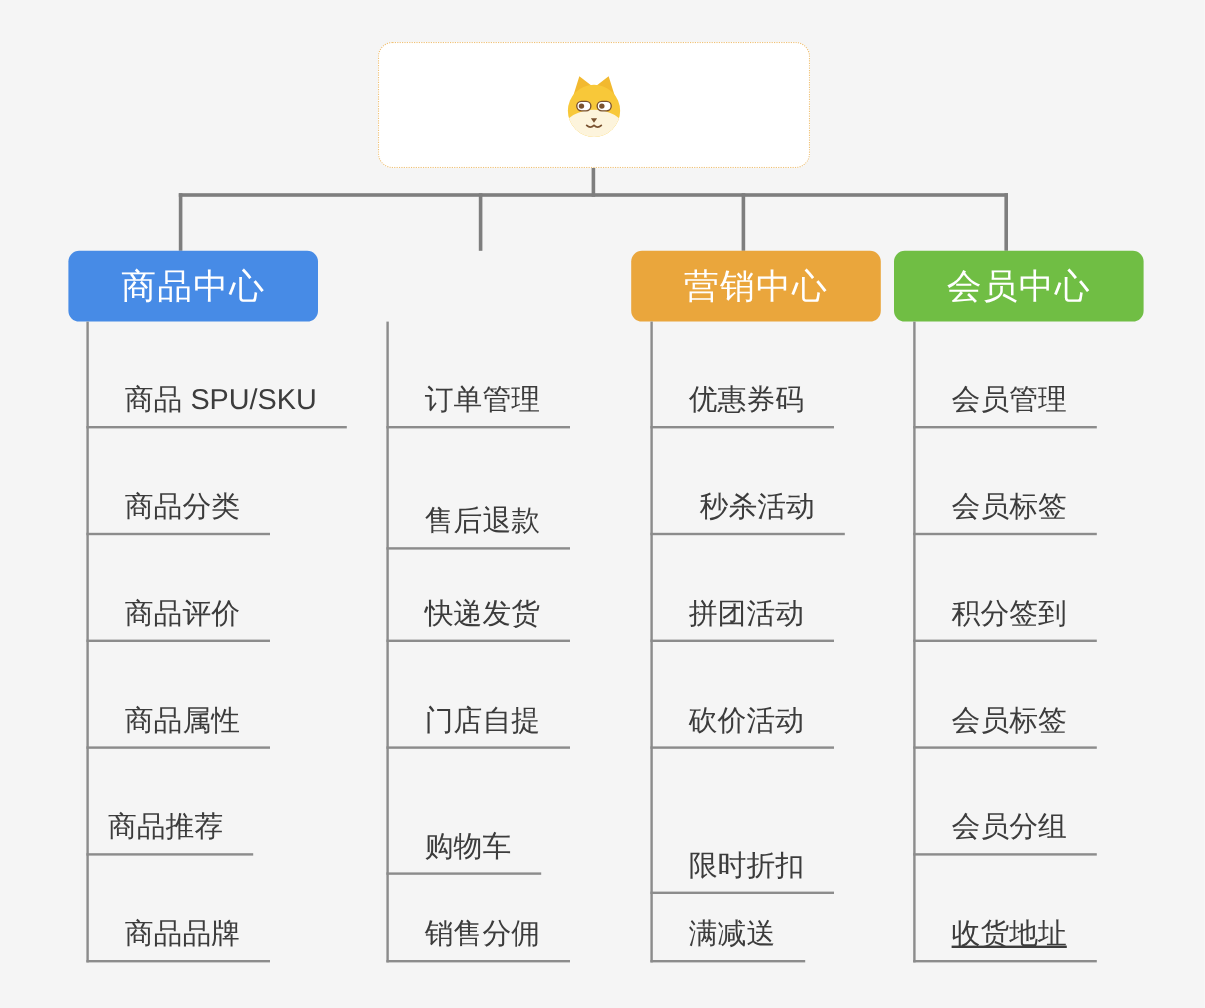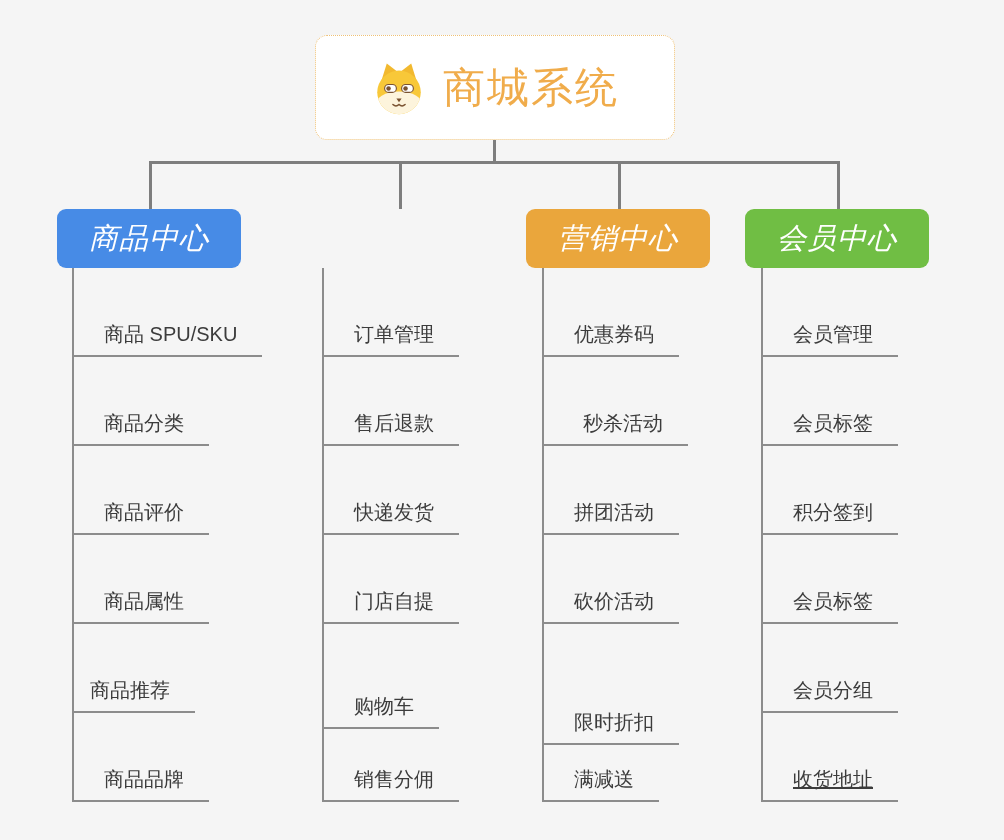--- a/index.html
+++ b/index.html
@@ -12,26 +12,26 @@
 
   
   .root{position:absolute;left:315px;top:35px;width:360px;height:105px;
         background:#FFFFFF;border:1px dotted #EFC176;border-radius:12px;
         display:flex;align-items:center;justify-content:center;gap:16px;
         box-sizing:border-box;}
   .root-title{font-size:42px;letter-spacing:2px;color:#F0AC4B;}
   .icon{display:flex;align-items:center;}
 
   
-  .branch{position:absolute;top:209px;width:184px;height:59px;border-radius:9px;
+  .branch{position:absolute;top:209px;width:208px;height:59px;border-radius:9px;
           color:#FFFFFF;font-size:29px;letter-spacing:1px;
-          display:flex;align-items:center;justify-content:center;font-style:italic;}
+          display:flex;align-items:center;justify-content:center;}
 
   
-  .leaf{position:absolute;font-size:20px;line-height:30px;color:#3C3C3C;
+  .leaf{position:absolute;font-size:24px;line-height:30px;color:#3C3C3C;
         padding:0 25px 6px 32px;border-bottom:2px solid #8C8C8C;white-space:nowrap;}
 </style>
 </head>
 <body>
 
 <div class="canvas">
 
   <div class="conn" style="left:493px;top:140px;width:3px;height:24px;"></div>
   <div class="conn" style="left:149px;top:161px;width:691px;height:3px;"></div>
   <div class="conn" style="left:149px;top:161px;width:3px;height:48px;"></div>
@@ -50,41 +50,40 @@
           </clipPath>
         <ellipse cx="32" cy="52" rx="28" ry="17" fill="#FDF4DC" clip-path="url(#hc)"></ellipse>
         <rect x="15.5" y="27" width="13.5" height="9" rx="4.5" fill="#FFFFFF" stroke="#7A5230" stroke-width="1.3"></rect>
         <rect x="35" y="27" width="13.5" height="9" rx="4.5" fill="#FFFFFF" stroke="#7A5230" stroke-width="1.3"></rect>
         <circle cx="20" cy="31.5" r="2.6" fill="#7A5230"></circle>
         <circle cx="39.5" cy="31.5" r="2.6" fill="#7A5230"></circle>
         <path d="M29 43 h6 l-3 4.5 z" fill="#7A5230"></path>
         <path d="M25 50 q3.5 3.2 7 0 q3.5 3.2 7 0" fill="none" stroke="#7A5230" stroke-width="1.7" stroke-linecap="round"></path>
       </svg>
     </span>
-    <span class="root-title" style="color: rgb(240, 172, 75);">商城系统</span>
   </div>
 
   <div class="branch" style="left: 57px; background: rgb(71, 139, 230);">商品中心</div>
   <div class="branch" style="left: 526px; background: rgb(234, 166, 60);">营销中心</div>
   <div class="branch" style="left: 745px; background: rgb(112, 190, 68);">会员中心</div>
 
   <div class="trunk" style="left:72px;top:268px;height:534px;"></div>
   <div class="trunk" style="left:322px;top:268px;height:534px;"></div>
   <div class="trunk" style="left:542px;top:268px;height:534px;"></div>
   <div class="trunk" style="left:761px;top:268px;height:534px;"></div>
 
   <div class="leaf" style="left:72px;top:319px;">商品 SPU/SKU</div>
   <div class="leaf" style="left:72px;top:408px;">商品分类</div>
   <div class="leaf" style="left:72px;top:497px;">商品评价</div>
   <div class="leaf" style="left:72px;top:586px;">商品属性</div>
   <div class="leaf" style="left:72px;top:675px;padding-left:18px;">商品推荐</div>
   <div class="leaf" style="left:72px;top:764px;">商品品牌</div>
 
   <div class="leaf" style="left:322px;top:319px;">订单管理</div>
-  <div class="leaf" style="left:322px;top:408px;">售后退款</div>
+  <div class="leaf" style="left:322px;top:420px;">售后退款</div>
   <div class="leaf" style="left:322px;top:497px;">快递发货</div>
   <div class="leaf" style="left:322px;top:586px;">门店自提</div>
   <div class="leaf" style="left:322px;top:675px;margin-top:16px;">购物车</div>
   <div class="leaf" style="left:322px;top:764px;">销售分佣</div>
 
   <div class="leaf" style="left:542px;top:319px;">优惠券码</div>
   <div class="leaf" style="left:542px;top:408px;padding-left:41px;">秒杀活动</div>
   <div class="leaf" style="left:542px;top:497px;">拼团活动</div>
   <div class="leaf" style="left:542px;top:586px;">砍价活动</div>
   <div class="leaf" style="left:542px;top:675px;margin-top:32px;">限时折扣</div>

